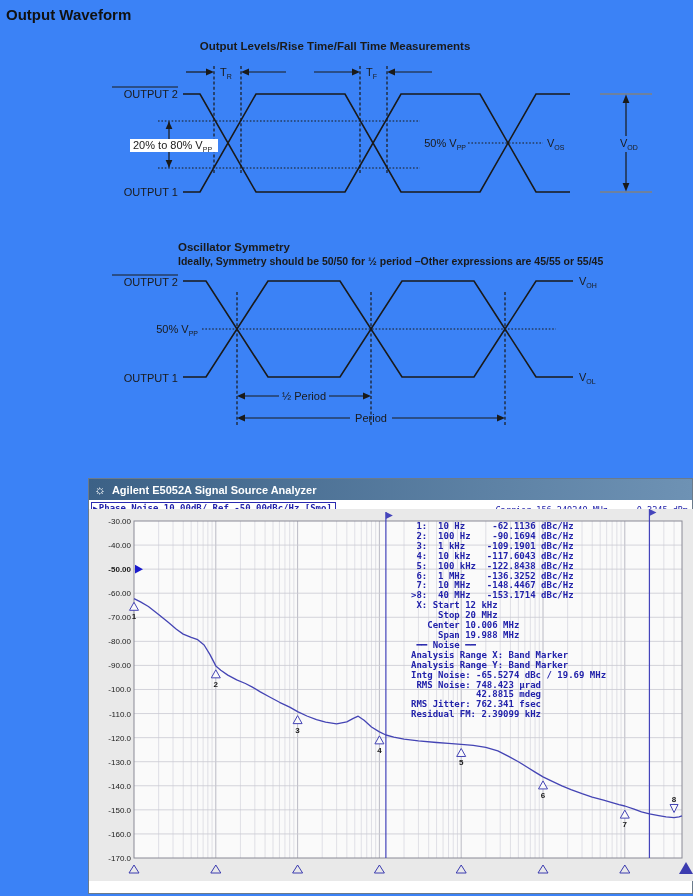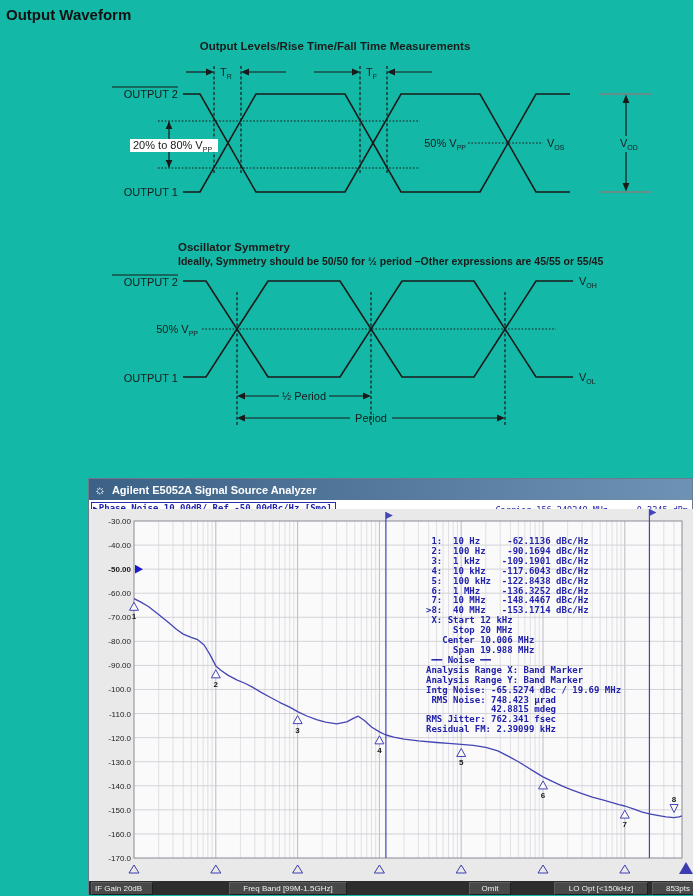--- a/index.html
+++ b/index.html
@@ -1,16 +1,16 @@
 <!DOCTYPE html>
 <html><head>
 <meta charset="utf-8">
 <style>
   html,body{margin:0;padding:0;background:#fff;}
-  #page{position:relative;width:693px;height:896px;background:#14b8a6;
+  #page{position:relative;width:693px;height:896px;background:#3b82f6;
         font-family:"Liberation Sans",sans-serif;overflow:hidden;}
   .h1{position:absolute;font-size:15px;font-weight:bold;color:#111;}
   svg text{fill:#1a1a1a;font-family:"Liberation Sans",sans-serif;}
   .dtitle{font-size:11.5px;font-weight:bold;}
   .dsub{font-size:10.5px;font-weight:600;}
   .dlab{font-size:11px;}
   .sub{font-size:7px;}
   .ink{stroke:#1a1a1a;fill:none;}
   .w16{stroke-width:1.6;} .w12{stroke-width:1.2;}
   .dash{stroke-dasharray:3,2.2;} .dot{stroke-dasharray:1.6,1.8;}
@@ -25,21 +25,21 @@
        font-family:"Liberation Sans",sans-serif;text-align:center;}
   .tracelab{position:absolute;left:2px;top:23px;border:1px solid #2a2ab0;
        color:#2222aa;font-family:"DejaVu Sans Mono",monospace;font-size:9px;
        font-weight:bold;padding:0 3px 1px 1px;background:#fff;white-space:nowrap;}
   .tracelab .ticn{font-size:8px;margin-right:1px;}
   .carrier{position:absolute;top:26px;right:84px;color:#2222aa;
        font-family:"DejaVu Sans Mono",monospace;font-size:8.5px;white-space:nowrap;}
   .power{position:absolute;top:26px;right:4px;color:#2222aa;
        font-family:"DejaVu Sans Mono",monospace;font-size:8.5px;white-space:nowrap;}
   #pn-svg{position:absolute;left:0;top:30px;background:#e9e9e9;}
-  #markerpre{position:absolute;left:322px;top:43px;margin:15px;color:#2222aa;
+  #markerpre{position:absolute;left:322px;top:43px;margin:0;color:#2222aa;
        font-family:"DejaVu Sans Mono",monospace;font-size:9px;line-height:9.9px;
        font-weight:bold;white-space:pre;background:transparent;}
   #statusbar{position:absolute;left:0;top:402px;width:100%;height:14px;background:#2d2d2d;}
   .seg{position:absolute;top:1px;height:11px;background:#484848;border:1px solid #5d5d5d;
        border-bottom-color:#1f1f1f;border-right-color:#1f1f1f;color:#f0f0f0;
        font-size:8px;line-height:11px;padding:0 3px;white-space:nowrap;box-sizing:content-box;}
 </style>
 </head>
 <body>
 
@@ -289,21 +289,14 @@
      Span 19.988 MHz
  ━━ Noise ━━
 Analysis Range X: Band Marker
 Analysis Range Y: Band Marker
 Intg Noise: -65.5274 dBc / 19.69 MHz
  RMS Noise: 748.423 µrad
             42.8815 mdeg
 RMS Jitter: 762.341 fsec
 Residual FM: 2.39099 kHz</pre>
 
-    <div id="statusbar">
-      <span class="seg" style="left:2px;width:54px;">IF Gain 20dB</span>
-      <span class="seg" style="left:140px;width:110px;text-align:center;">Freq Band [99M-1.5GHz]</span>
-      <span class="seg" style="left:380px;width:34px;text-align:center;">Omit</span>
-      <span class="seg" style="left:465px;width:86px;text-align:center;">LO Opt [&lt;150kHz]</span>
-      <span class="seg" style="left:563px;width:34px;text-align:right;">853pts</span>
-    </div>
   </div>
 </div>
 
 </body></html>

